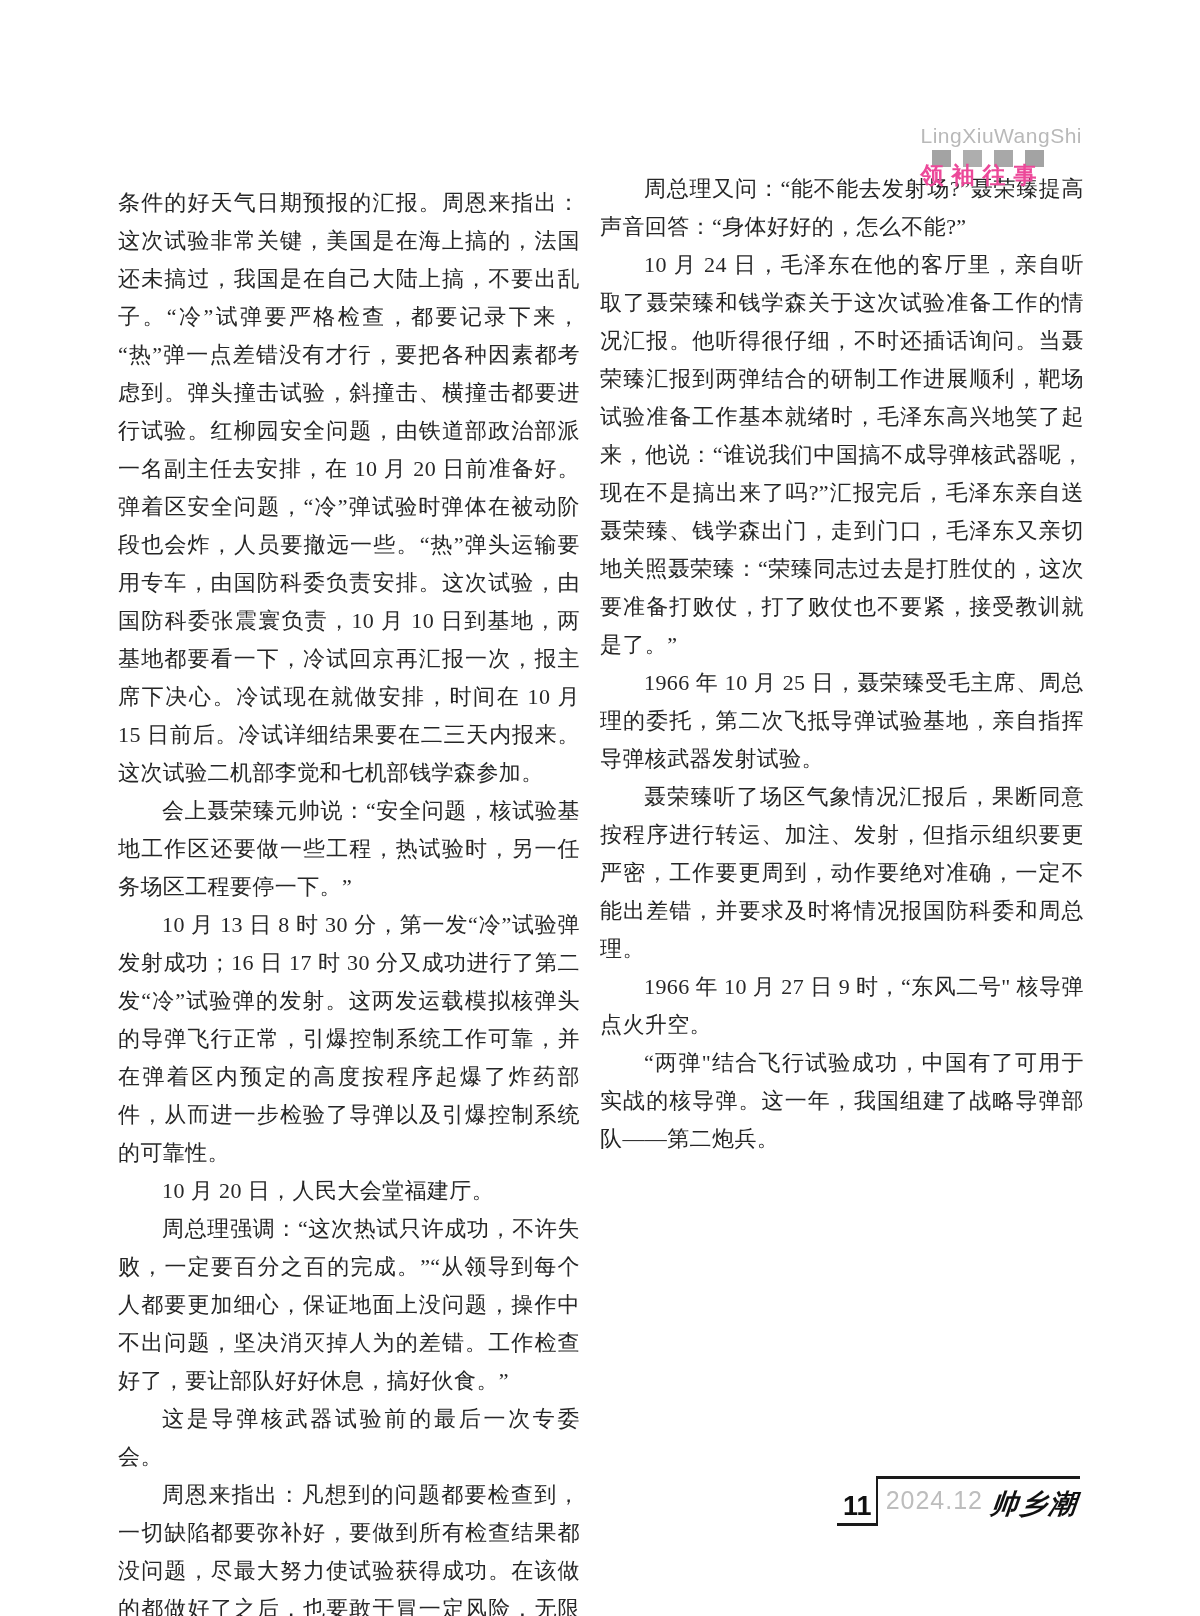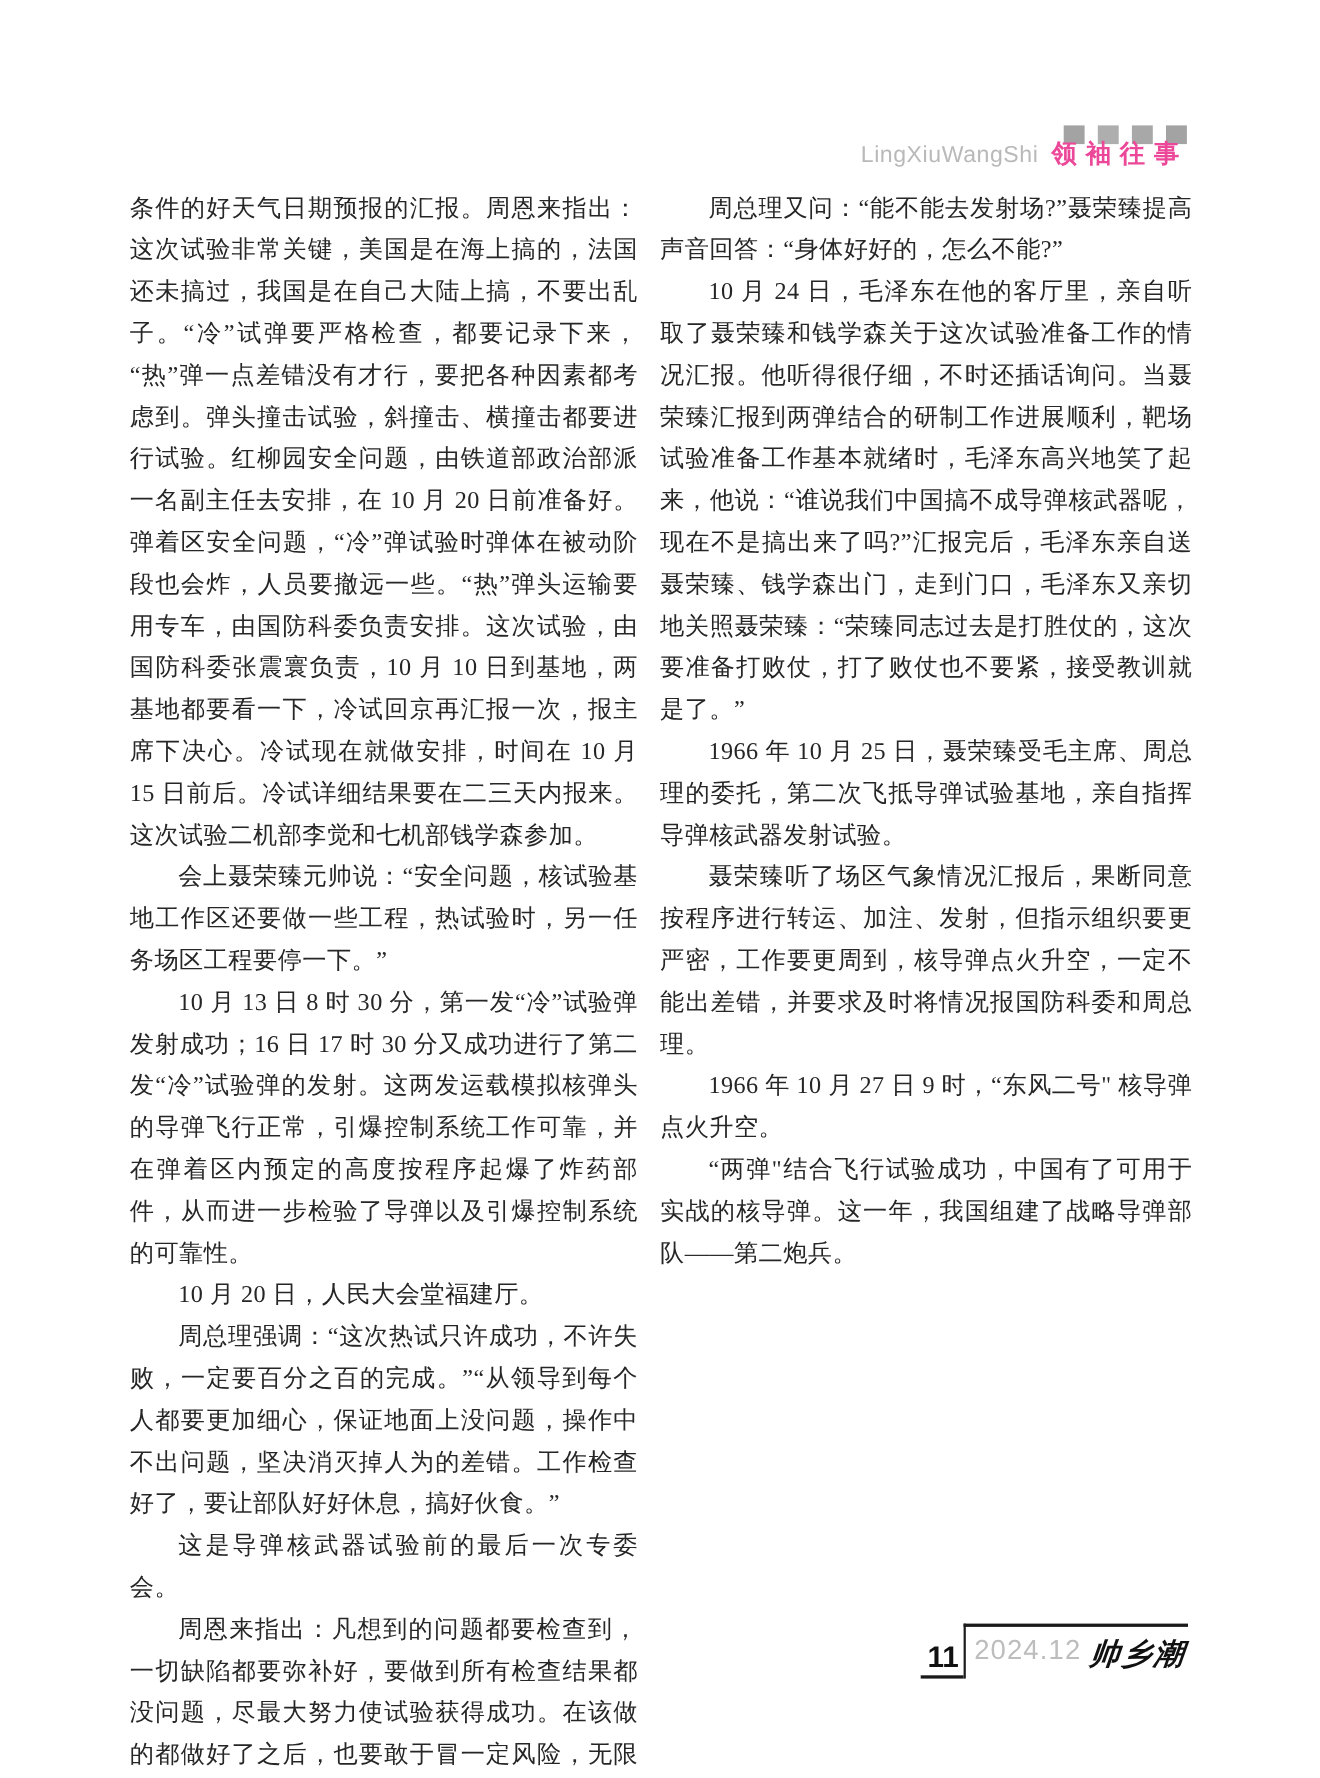--- a/index.html
+++ b/index.html
@@ -8,21 +8,21 @@
     width:1200px;height:1616px;
     background:#ffffff;
     overflow:hidden;
     font-family:"Liberation Serif","DejaVu Serif",serif;
     color:#262626;
   }
 
   
   .header{
     position:absolute;top:124px;right:118px;
-    display:flex;align-items:baseline;gap:12px;
+    display:flex;align-items:baseline;gap:12px;flex-direction:column;
   }
   .header-latin{
     font-family:"Liberation Sans","DejaVu Sans",sans-serif;
     font-size:21px;color:#b9b9b9;letter-spacing:0.5px;
   }
   .header-cn{
     position:relative;
     font-family:"Liberation Sans","DejaVu Sans",sans-serif;
     font-weight:bold;font-size:23px;color:#ec4899;
     letter-spacing:8px;
@@ -41,21 +41,21 @@
   
   .col{
     position:absolute;top:170px;
     font-size:22px;line-height:38px;
     text-align:justify;text-justify:inter-ideograph;
     letter-spacing:0.4px;
   }
   .col-left{left:118px;width:462px;}
   .col-right{left:600px;width:484px;}
   .col p{margin:0;text-indent:2em;}
-  .col p.no-indent{text-indent:0;}
+  .col p.no-indent{text-indent:0;margin-top:14px;}
 
   
   .footer{
     position:absolute;top:1476px;right:120px;
     display:flex;align-items:stretch;
   }
   .page-num{
     align-self:flex-end;
     font-family:Liberation Sans, sans-serif;
     font-weight:bold;font-size:27px;color:#111;
@@ -106,21 +106,21 @@
     <p>周总理强调：“这次热试只许成功，不许失败，一定要百分之百的完成。”“从领导到每个人都要更加细心，保证地面上没问题，操作中不出问题，坚决消灭掉人为的差错。工作检查好了，要让部队好好休息，搞好伙食。”</p>
     <p>这是导弹核武器试验前的最后一次专委会。</p>
     <p>周恩来指出：凡想到的问题都要检查到，一切缺陷都要弥补好，要做到所有检查结果都没问题，尽最大努力使试验获得成功。在该做的都做好了之后，也要敢于冒一定风险，无限风光在险峰啊! 要沉着地打好这一仗。</p>
 
   </div>
 
   <div class="col col-right">
     <p>周总理又问：“能不能去发射场?”聂荣臻提高声音回答：“身体好好的，怎么不能?”</p>
     <p>10 月 24 日，毛泽东在他的客厅里，亲自听取了聂荣臻和钱学森关于这次试验准备工作的情况汇报。他听得很仔细，不时还插话询问。当聂荣臻汇报到两弹结合的研制工作进展顺利，靶场试验准备工作基本就绪时，毛泽东高兴地笑了起来，他说：“谁说我们中国搞不成导弹核武器呢，现在不是搞出来了吗?”汇报完后，毛泽东亲自送聂荣臻、钱学森出门，走到门口，毛泽东又亲切地关照聂荣臻：“荣臻同志过去是打胜仗的，这次要准备打败仗，打了败仗也不要紧，接受教训就是了。”</p>
     <p>1966 年 10 月 25 日，聂荣臻受毛主席、周总理的委托，第二次飞抵导弹试验基地，亲自指挥导弹核武器发射试验。</p>
-    <p>聂荣臻听了场区气象情况汇报后，果断同意按程序进行转运、加注、发射，但指示组织要更严密，工作要更周到，核导弹点火升空，一定不能出差错，并要求及时将情况报国防科委和周总理。</p>
+    <p>聂荣臻听了场区气象情况汇报后，果断同意按程序进行转运、加注、发射，但指示组织要更严密，工作要更周到，动作要绝对准确，一定不能出差错，并要求及时将情况报国防科委和周总理。</p>
     <p>1966 年 10 月 27 日 9 时，“东风二号" 核导弹点火升空。</p>
     <p>“两弹"结合飞行试验成功，中国有了可用于实战的核导弹。这一年，我国组建了战略导弹部队——第二炮兵。</p>
 
   </div>
 
   <div class="footer">
     <span class="page-num">11</span>
     <span class="footer-box">
       <span class="issue-date">2024.12</span>
       <span class="magazine-name">帅乡潮</span>

